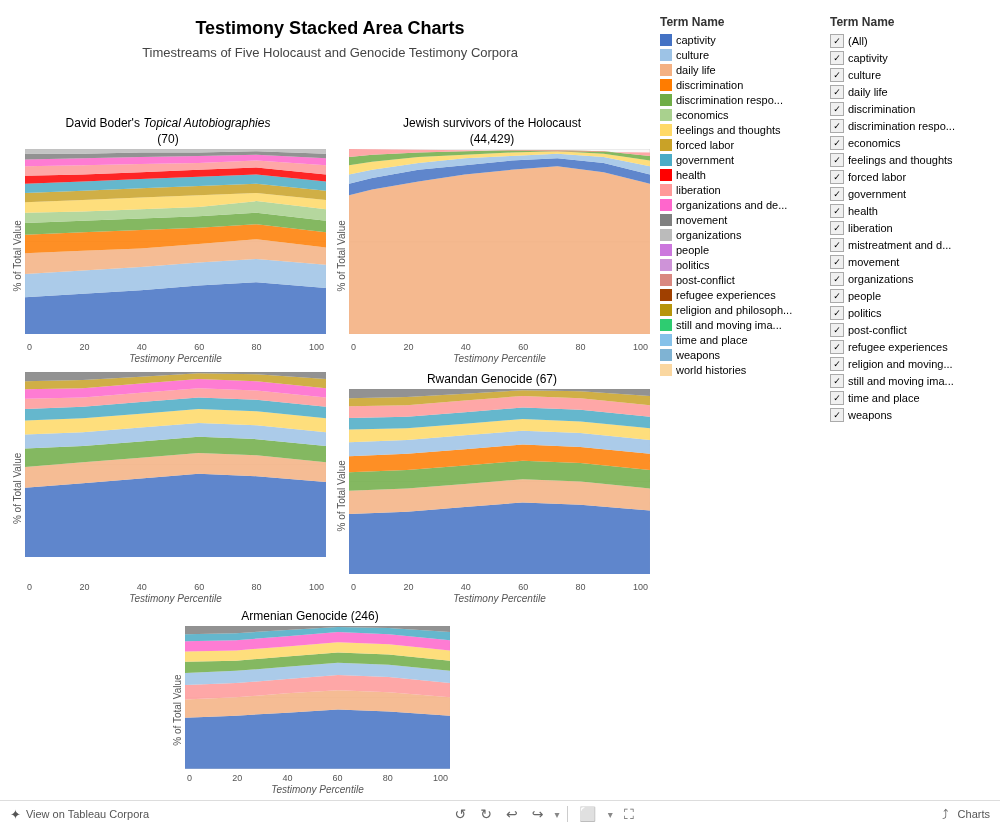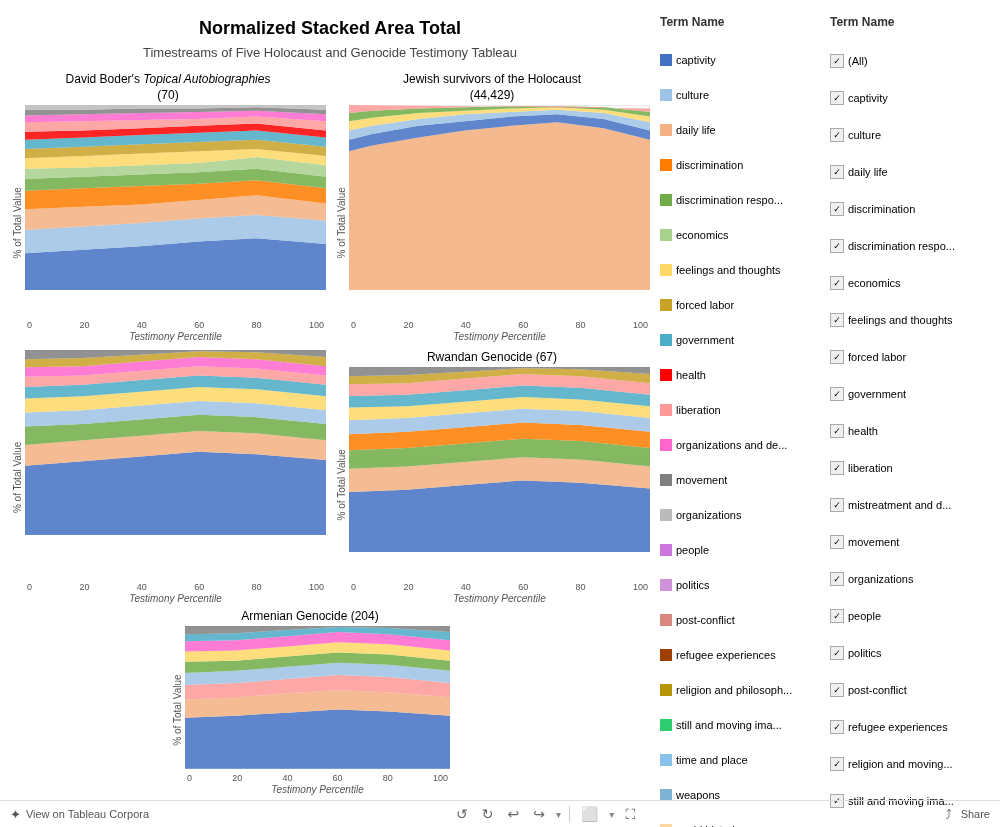--- a/index.html
+++ b/index.html
@@ -93,21 +93,20 @@
       flex: 0 0 345px;
       display: flex;
       flex-direction: row;
       padding: 15px 5px 5px 5px;
       font-size: 11px;
     }
     .legend-col {
       flex: 1;
       display: flex;
       flex-direction: column;
-      gap: 20px;
     }
     .legend-title {
       font-size: 12px;
       font-weight: bold;
       margin-bottom: 5px;
       color: #333;
     }
     .legend-item {
       display: flex;
       align-items: center;
@@ -178,24 +177,24 @@
       cursor: pointer;
     }
   </style>
 </head>
 <body>
 
 <div style="display:flex; flex-direction:column; width:1000px; height:827px;">
   <div class="main-container">
 
     <div class="chart-area">
-      <div class="chart-title">Normalized Stacked Area Total</div>
-      <div class="chart-subtitle">Timestreams of Five Holocaust and Genocide Testimony Tableau</div>
-
-      <div style="display:grid; grid-template-columns:1fr 1fr; grid-template-rows:auto auto; gap:8px; flex:1;">
+      <div class="chart-title">Testimony Stacked Area Charts</div>
+      <div class="chart-subtitle">Timestreams of Five Holocaust and Genocide Testimony Corpora</div>
+
+      <div style="display:grid; grid-template-columns:1fr 1fr; grid-template-rows:auto auto; gap:8px; flex:1;margin-top:44px;">
 
         <div class="chart-cell">
           <div class="chart-label">
             David Boder's <em>Topical Autobiographies</em><br>(70)
           </div>
           <div class="chart-wrapper">
             <div class="y-axis-label">% of Total Value</div>
             <div class="chart-inner">
               <div class="svg-container">
                 <svg viewBox="0 0 260 160" preserveAspectRatio="none" xmlns="http://www.w3.org/2000/svg">
@@ -337,21 +336,21 @@
               <div class="x-axis-label">Testimony Percentile</div>
             </div>
           </div>
         </div>
 
       </div>
 
       <div style="display:flex; margin-top:5px; padding-left:160px;">
         <div class="chart-cell" style="width:280px;">
           <div class="chart-label">
-            Armenian Genocide (204)
+            Armenian Genocide (246)
           </div>
           <div class="chart-wrapper">
             <div class="y-axis-label">% of Total Value</div>
             <div class="chart-inner">
               <div class="svg-container" style="height:130px;">
                 <svg viewBox="0 0 260 140" preserveAspectRatio="none" xmlns="http://www.w3.org/2000/svg">
                   <rect x="0" y="0" width="260" height="140" fill="#f8f8f8" stroke="#ccc" stroke-width="0.5"></rect>
                   <line x1="0" y1="70" x2="260" y2="70" stroke="#ddd" stroke-width="0.5"></line>
                   <polygon points="0,140 260,140 260,88 200,84 150,82 100,85 50,88 0,90" fill="#4472C4" opacity="0.85"></polygon>
                   <polygon points="0,90 50,88 100,85 150,82 200,84 260,88 260,70 200,65 150,63 100,66 50,70 0,72" fill="#F4B183" opacity="0.85"></polygon>
@@ -587,16 +586,16 @@
       <span class="icon-btn" title="Back">↩</span>
       <span class="icon-btn" title="Forward">↪</span>
       <span style="font-size:10px; color:#888;">▾</span>
       <div class="divider-v"></div>
       <span class="icon-btn" title="Present">⬜</span>
       <span style="font-size:10px; color:#888;">▾</span>
       <span class="icon-btn" title="Fullscreen">⛶</span>
     </div>
     <div class="bottom-right">
       <span class="icon-btn" style="font-size:13px;">⤴</span>
-      <span class="share-btn">Share</span>
+      <span class="share-btn">Charts</span>
     </div>
   </div>
 </div>
 
 </body></html>

